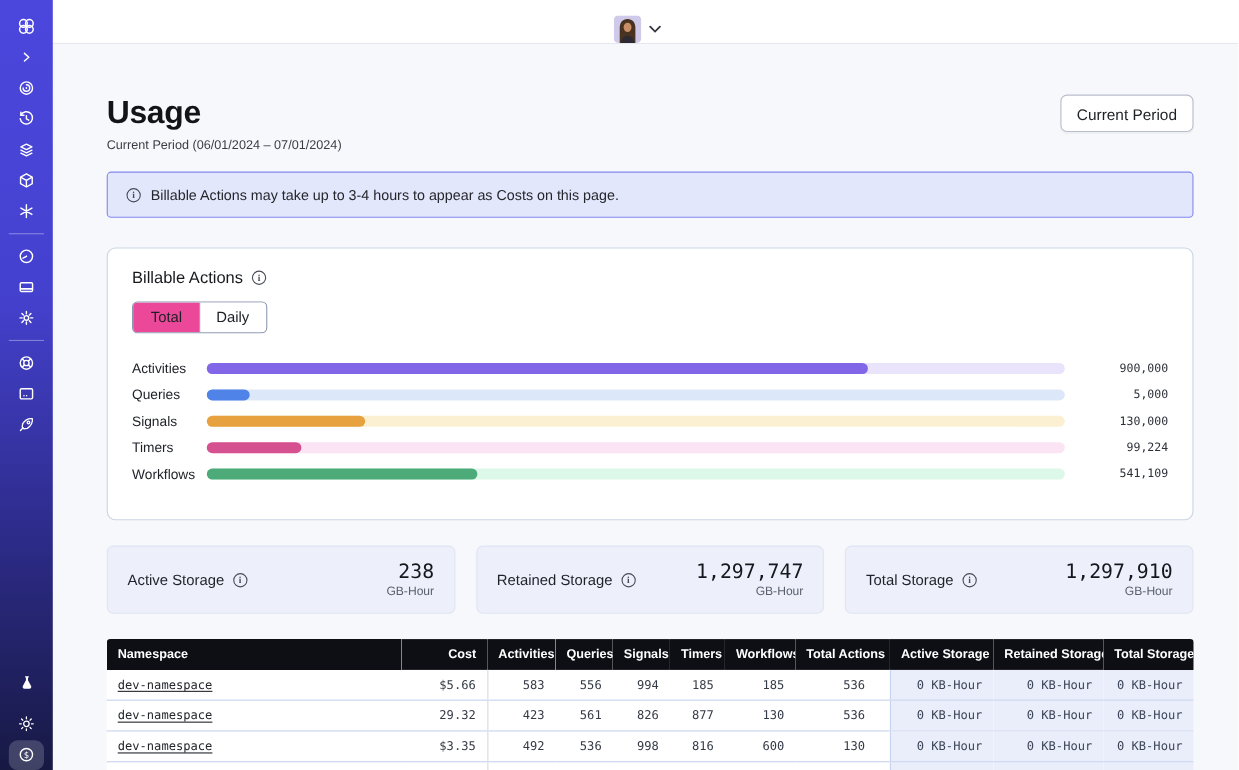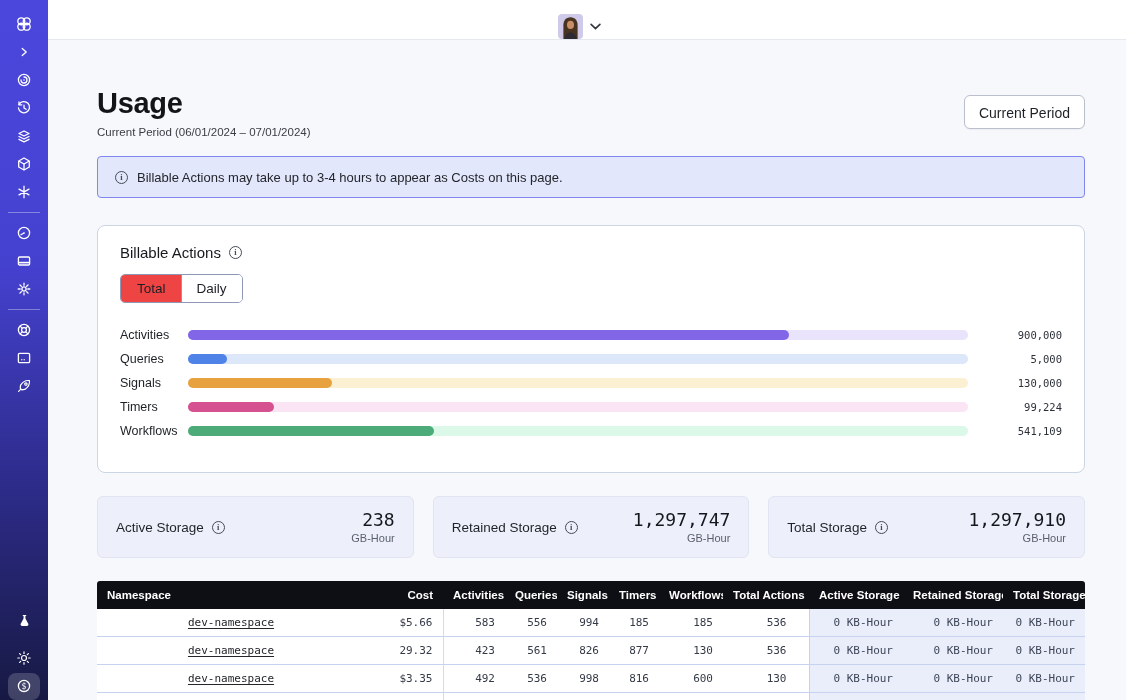--- a/index.html
+++ b/index.html
@@ -24,42 +24,42 @@
     border-bottom:1px solid #e6e8ef; display:flex; align-items:center; justify-content:flex-end; padding-right:16px; gap:32px;flex-direction:column;}
   .tz { display:flex; align-items:center; gap:6px; cursor:pointer; }
   .tz-label { font-size:12.5px; font-weight:600; color:#23262c; letter-spacing:0.2px;}
   .acct { display:flex; align-items:center; gap:7px; cursor:pointer;}
   .avatar { width:25px; height:25px; border-radius:4px; overflow:hidden; display:block;}
 
   
   .content { position:absolute; left:48px; top:40px; width:1078px; height:660px; background:#f7f8fb;
     padding:0 41px 0 49px; overflow:hidden; }
 
-  .title-row { margin-top:46px; display:flex; justify-content:space-between; align-items:center;}
+  .title-row { margin-top:46px; display:flex; justify-content:space-between; align-items:flex-start;}
   .page-title { font-size:29px; line-height:34px; font-weight:600; color:#131417; letter-spacing:-0.3px;}
   .page-subtitle { margin-top:6px; font-size:11.5px; color:#3a3d45; }
   .period-btn { display:flex; align-items:center; gap:9px; background:#fff; border:1px solid #b9bfcb; border-radius:6px;
     height:34px; padding:0 14px; font-size:14px; font-weight:500; color:#1d2025; cursor:pointer;
     box-shadow:0 1px 1px rgba(20,25,40,0.04);flex-direction:column;}
 
   .banner { margin-top:18px; height:42px; background:#e2e7fb; border:1.5px solid #8287ef; border-radius:4px;
     display:flex; align-items:center; gap:9px; padding:0 17px; }
   .banner-text { font-size:13px; color:#24262c; }
 
   .info-i { display:inline-flex; width:13px; height:13px; border:1.2px solid #474b54; border-radius:50%;
     align-items:center; justify-content:center; color:#474b54; flex:0 0 auto; }
   .info-i::before { content:"i"; font-size:8.5px; font-weight:700; font-family:"Liberation Serif", serif; line-height:1; }
 
   
   .card { margin-top:27px; height:248px; background:#fff; border:1px solid #ccd5e3; border-radius:8px; padding:18px 22px; }
   .card-title-row { display:flex; align-items:center; gap:8px; }
   .card-title { font-size:15px; color:#17191d; }
   .toggle { margin-top:13px; display:inline-flex; border:1px solid #8e97b3; border-radius:5px; overflow:hidden; }
   .toggle button { border:none; background:#fff; font-family:inherit; font-size:13.5px; color:#1c1f25; padding:6px 15px; cursor:pointer;}
-  .toggle button.active { background:#ef4444;padding-left:16px; }
+  .toggle button.active { background:#ec4899;padding-left:16px; }
   .toggle button + button { border-left:1px solid #8e97b3; }
 
   .chart-row { display:flex; align-items:flex-start; margin-top:20px; }
   .bars { flex:1; }
   .bar-row { display:flex; align-items:center; height:24px; }
   .bar-label { width:68px; font-size:12.5px; color:#1d2026; flex:0 0 auto;}
   .bar-track { flex:1; height:10px; border-radius:5px; position:relative; }
   .bar-fill { position:absolute; left:0; top:0; height:10px; border-radius:5px; }
   .bar-value { width:72px; text-align:right; font-family:"DejaVu Sans Mono", monospace; font-size:10.5px; color:#2c3038; flex:0 0 auto; margin-left:22px;}
 
@@ -79,21 +79,21 @@
   .storage-value { font-family:"DejaVu Sans Mono", monospace; font-size:18px; color:#15171c; line-height:20px;}
   .storage-unit { font-size:11px; color:#595f6e; margin-top:2px;}
 
   
   table.usage { margin-top:23px; width:100%; border-collapse:collapse; table-layout:fixed; background:#fff;}
   table.usage th { background:#0d0f14; color:#fff; font-size:11.5px; font-weight:700; padding:8px 10px; text-align:right; white-space:nowrap; overflow:hidden;}
   table.usage th:first-child { text-align:left; border-top-left-radius:3px;}
   table.usage th:last-child { border-top-right-radius:3px;}
   table.usage td { font-family:"DejaVu Sans Mono", monospace; font-size:11px; color:#343a46; padding:7px 10px;
     border-bottom:1px solid #c7d2ee; text-align:right; white-space:nowrap; overflow:hidden; background:#fff;}
-  table.usage td:first-child { text-align:center;margin-top:44px; }
+  table.usage td:first-child { text-align:left;margin-top:44px; }
   table.usage td.col-act { border-left:1px solid #d6dae2; }
   table.usage td.col-total { padding-right:22px; }
   table.usage td.storage-col { background:#e9eefa; color:#3e4558; }
   table.usage td.storage-first { border-left:1px solid #c7d2ee; }
   .ns-link { color:#24262c; text-decoration:underline; text-underline-offset:2px; cursor:pointer; }
   tr.partial td { height:28px; }
 </style>
 </head>
 <body>
 

